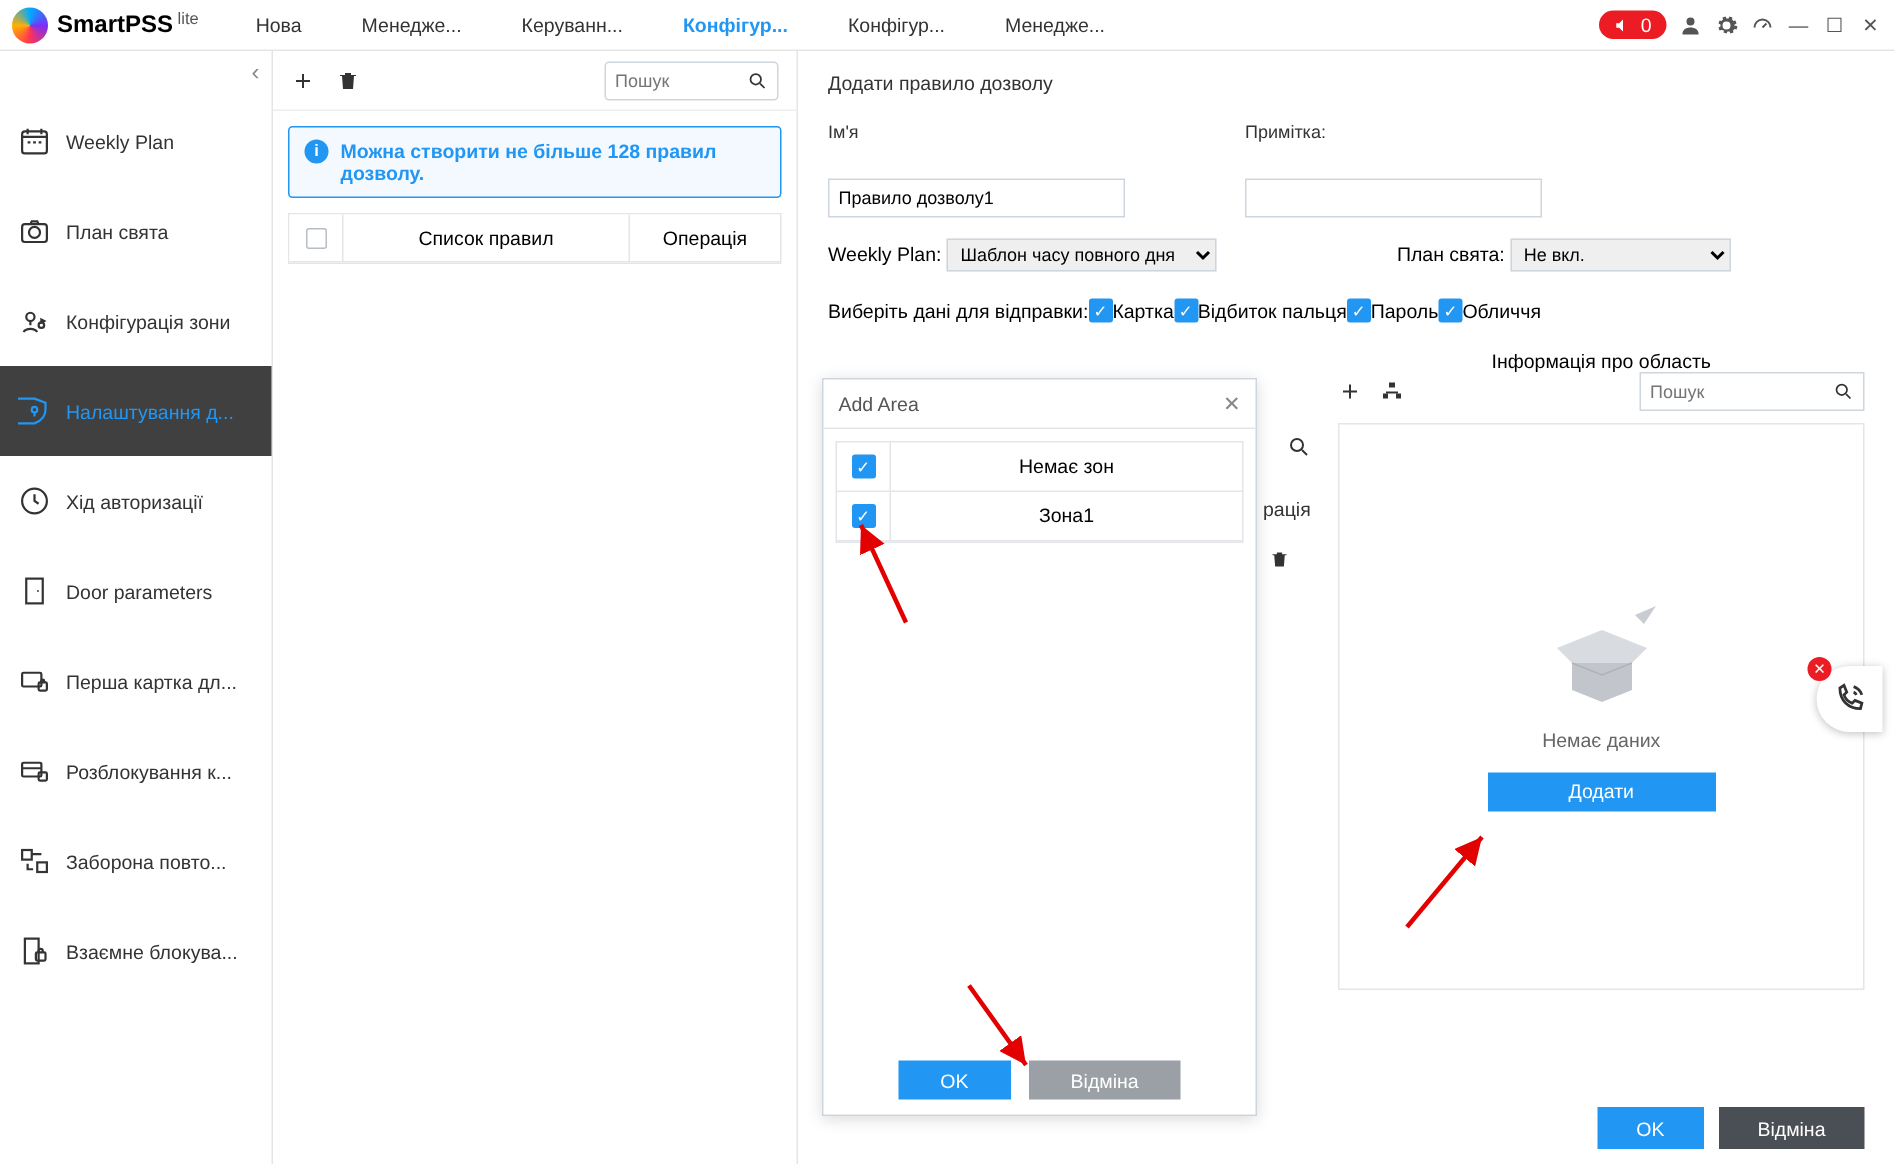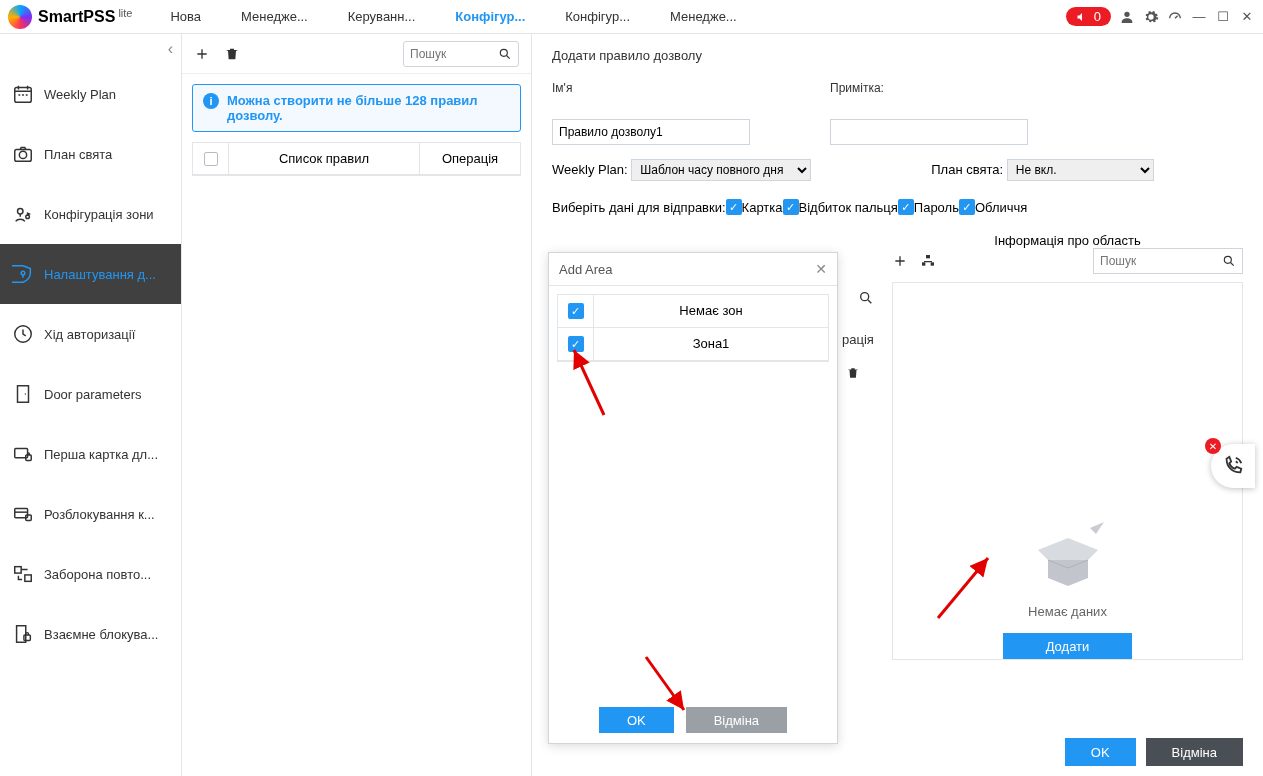--- a/index.html
+++ b/index.html
@@ -42,21 +42,21 @@
 .row2{display:flex;gap:60px;align-items:center;margin-bottom:18px}
 .sel{border:1px solid #cfd5dd;height:22px;padding:0 4px;font-size:12px}
 .ck-row{display:flex;align-items:center;margin-bottom:18px;font-size:13px}
 .ck{width:16px;height:16px;background:#2196f3;border-radius:2px;display:inline-flex;align-items:center;justify-content:center;color:#fff;font-size:11px}
 .two-col{display:flex;gap:40px}
 .col-right{flex:1}
 .area-title{text-align:center;font-size:13px;}
 .area-tools{display:flex;align-items:center;gap:12px;margin-bottom:8px}
 .area-search{margin-left:auto;border:1px solid #cfd5dd;height:26px;width:150px;display:flex;align-items:center;padding:0 6px}
 .area-search input{border:none;outline:none;width:110px;font-size:12px}
-.area-box{border:1px solid #e3e5e8;height:378px;display:flex;flex-direction:column;align-items:center;justify-content:flex-end;gap:14px;position:relative}
+.area-box{border:1px solid #e3e5e8;height:378px;display:flex;flex-direction:column;align-items:center;justify-content:center;gap:14px;position:relative}
 .nodata{color:#666;font-size:13px}
 .btn{border:none;height:26px;padding:0 28px;font-size:13px;cursor:pointer}
 .btn-primary{background:#2196f3;color:#fff}
 .btn-gray{background:#9aa0a6;color:#fff}
 .footer-btns{position:absolute;bottom:10px;right:20px;display:flex;gap:10px}
 .footer-btns .btn{height:28px;padding:0 26px}
 .footer-btns .btn-dark{background:#4a4f55;color:#fff}
 
 .modal{position:absolute;left:548px;top:252px;width:290px;height:492px;background:#fff;border:1px solid #cfd5dd;box-shadow:0 2px 10px rgba(0,0,0,.15);display:flex;flex-direction:column}
 .modal-head{display:flex;align-items:flex-end;justify-content:space-between;padding:8px 10px;border-bottom:1px solid #e3e5e8;color:#555}
@@ -341,21 +341,21 @@
         <div class="area-box">
           <span>
             <svg width="80" height="70" viewBox="0 0 80 70">
                 <path d="M62 8l14-6-8 12z" fill="#c9ccd1"></path>
                 <path d="M10 30l30-12 30 12-10 10H20z" fill="#d8dbe0"></path>
                 <path d="M20 40h40v18l-20 8-20-8z" fill="#c2c6cc"></path>
                 <path d="M20 40l20 8 20-8" fill="none" stroke="#aeb3ba"></path>
               </svg>
           </span>
           <div class="nodata">Немає даних</div>
-          <button class="btn btn-primary" style="width:129px">Додати</button>
+          <button class="btn btn-primary" style="width:152px">Додати</button>
           <svg class="arrow" style="position:absolute;left:40px;top:260px" width="70" height="80">
               <defs>
                 <marker id="ah3" markerWidth="8" markerHeight="8" refX="6" refY="3" orient="auto">
                   <path d="M0 0L6 3L0 6z" fill="#e30000"></path>
                 </marker>
               </defs>
               <path d="M5 75 L55 15" stroke="#e30000" stroke-width="3" marker-end="url(#ah3)"></path>
             </svg>
         </div>
       </div>

